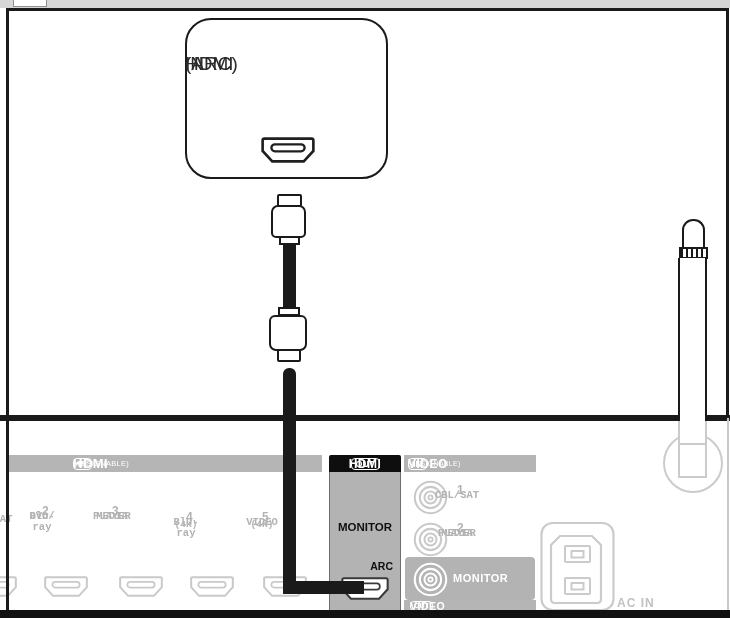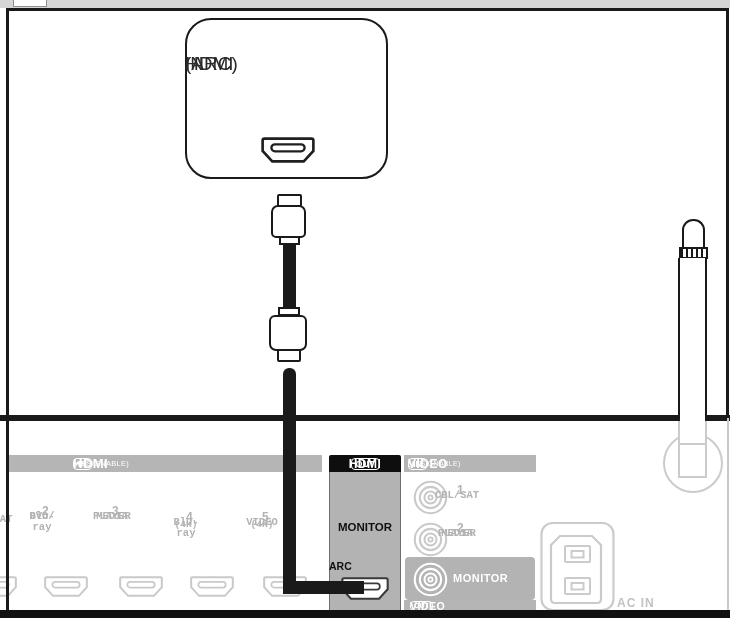--- a/index.html
+++ b/index.html
@@ -66,21 +66,21 @@
   .hdmi-port{top:575px;width:46px;height:23px;}
   #hp1{left:-28px;} #hp2{left:43px;} #hp3{left:118px;} #hp4{left:189px;} #hp5{left:262px;}
 
   
   .hdmi-out-bar{left:329px;top:455px;width:72px;height:17px;background:#0e0e0e;border-radius:2px 2px 0 0;
                 display:flex;align-items:center;justify-content:center;gap:3px;}
   .hdmi-out-bar .bar-title{font-size:12px;}
   .monitor-panel{left:329px;top:472px;width:72px;height:138px;background:#b3b3b3;
                  border-left:1.5px solid #6e6e6e;border-right:1.5px solid #6e6e6e;}
   .monitor-name{left:329px;top:521px;width:72px;text-align:center;color:#101010;font-weight:700;font-size:11.5px;}
-  .monitor-arc{left:329px;top:560px;width:64px;text-align:left;color:#101010;font-weight:700;font-size:10.5px;}
+  .monitor-arc{left:329px;top:560px;width:64px;text-align:right;color:#101010;font-weight:700;font-size:10.5px;}
   .monitor-port{left:336px;top:576px;width:58px;height:25px;}
 
   
   .video-bar{left:404px;top:455px;width:132px;height:17px;padding:0 4px 0 4px;gap:3px;}
   .video-bar .bar-title{font-size:12px;}
   .video-bar .bar-note{margin-left:auto;font-size:7px;}
   .rca{width:37px;height:37px;}
   #vjack1{left:412px;top:479px;} #vjack2{left:412px;top:521px;} #vjack3{left:412px;top:561px;}
   .vlabel{display:flex;align-items:center;gap:5px;color:#b3b3b3;font-weight:700;}
   #vlabel1{left:457px;top:490px;font-size:11px;}

